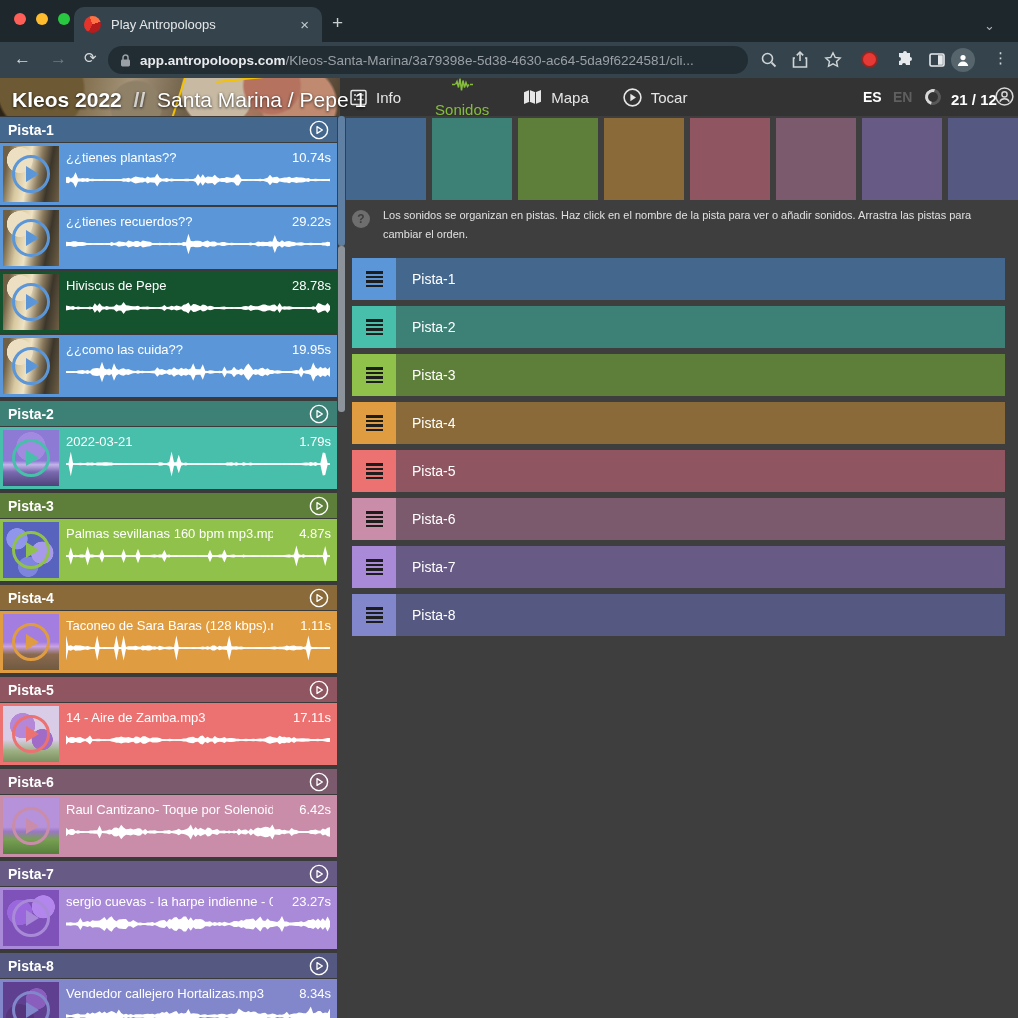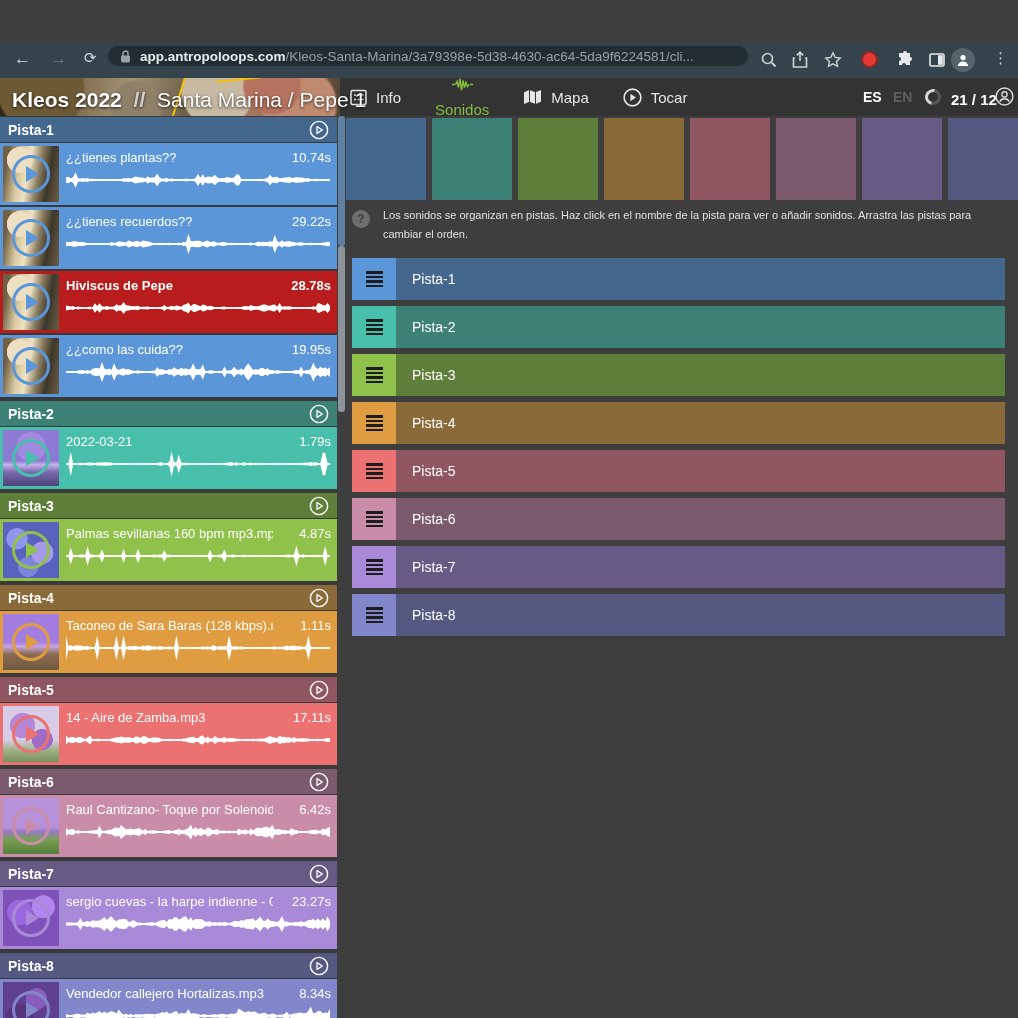--- a/index.html
+++ b/index.html
@@ -16,21 +16,21 @@
   .favicon { width:17px; height:17px; border-radius:50%; margin-right:10px;
              background:conic-gradient(from 210deg,#e5332a 0 130deg,#ff7043 130deg 220deg,#b71c1c 220deg 360deg); }
   .tab-title { color:#e4e7e9; font-size:13px; flex:1; white-space:nowrap; overflow:hidden; }
   .tab-close { color:#c3c9cc; font-size:15px; cursor:default; padding:0 3px; }
   .newtab { position:absolute; left:332px; top:13px; color:#c9ced1; font-size:19px; line-height:19px; }
   .tab-chevron { position:absolute; left:984px; top:18px; color:#aeb4b8; font-size:13px; }
 
   .toolbar { position:absolute; left:0; top:42px; width:1018px; height:36px; background:#35444c; }
   .nav-arrow { position:absolute; top:7px; font-size:17px; color:#d7dadc; }
   .arr-back{ left:14px; } .arr-fwd{ left:50px; color:#6f7a80; } .arr-reload{ left:84px; font-size:15px; }
-  .urlpill { position:absolute; left:108px; top:46px; width:640px; height:20px; border-radius:14px;
+  .urlpill { position:absolute; left:108px; top:46px; width:640px; height:28px; border-radius:14px;
              background:#222d33; display:flex; align-items:center; padding:0 12px; }
   .lock { margin-right:9px; }
   .url-domain { color:#e8eaed; font-size:13.5px; font-weight:bold; }
   .url-path { color:#9aa0a6; font-size:13.5px; white-space:nowrap; overflow:hidden; }
   .tb-ic { position:absolute; top:51px; width:18px; height:18px; color:#cfd4d6; }
   .rec-dot { position:absolute; left:861px; top:51px; width:17px; height:17px; border-radius:50%;
              background:#e53935; border:2px solid #8e2723; }
   .avatar-c { position:absolute; left:951px; top:48px; width:24px; height:24px; border-radius:50%; background:#56646c;
               display:flex; align-items:center; justify-content:center; }
   .kebab { position:absolute; left:993px; top:49px; color:#cfd4d6; font-size:15px; letter-spacing:0; }
@@ -117,20 +117,32 @@
   .row-body { flex:1; display:flex; align-items:center; padding-left:16px; }
   .row-label { color:#fff; font-size:14px; }
 
   svg { display:block; }
 </style>
 </head>
 <body>
 
 <div id="stage">
 
+  <div class="tabstrip">
+    <span class="traffic t-red"></span>
+    <span class="traffic t-yellow"></span>
+    <span class="traffic t-green"></span>
+    <div class="tab">
+      <span class="favicon"></span>
+      <span class="tab-title">Play Antropoloops</span>
+      <span class="tab-close">×</span>
+    </div>
+    <span class="newtab">+</span>
+    <span class="tab-chevron">⌄</span>
+  </div>
 
   <div class="toolbar">
     <span class="nav-arrow arr-back">←</span>
     <span class="nav-arrow arr-fwd">→</span>
     <span class="nav-arrow arr-reload">⟳</span>
   </div>
   <div class="urlpill">
     <svg class="lock" width="11" height="13" viewBox="0 0 11 13">
       <rect x="1" y="5.5" width="9" height="7" rx="1.4" fill="#9aa0a6"></rect>
       <path d="M3 6 V3.6 a2.5 2.5 0 0 1 5 0 V6" fill="none" stroke="#9aa0a6" stroke-width="1.5"></path>
@@ -259,21 +271,21 @@
           </div>
           <span class="clip-name">¿¿tienes recuerdos??</span>
           <span class="clip-dur">29.22s</span>
           <span class="clip-wave">
             <svg width="264" height="26" viewBox="0 0 264 26">
               <rect x="0" y="12.2" width="264" height="1.6" fill="#fff"></rect>
               <path d="M0 13 L0.0 10.7 L2.4 11.0 L4.8 10.9 L7.2 10.2 L9.6 10.2 L12.0 10.9 L14.4 10.9 L16.8 10.9 L19.2 11.5 L21.6 12.2 L24.0 12.0 L26.4 12.4 L28.8 12.4 L31.2 12.2 L33.6 12.3 L36.0 11.9 L38.4 12.5 L40.8 12.1 L43.2 12.2 L45.6 11.0 L48.0 12.1 L50.4 11.5 L52.8 10.2 L55.2 10.7 L57.6 11.0 L60.0 11.5 L62.4 9.5 L64.8 10.3 L67.2 11.1 L69.6 10.0 L72.0 9.9 L74.4 11.2 L76.8 9.6 L79.2 10.0 L81.6 10.6 L84.0 10.8 L86.4 11.9 L88.8 12.1 L91.2 12.2 L93.6 11.8 L96.0 12.0 L98.4 12.2 L100.8 12.2 L103.2 11.8 L105.6 12.0 L108.0 12.1 L110.4 12.1 L112.8 11.7 L115.2 12.1 L117.6 11.0 L120.0 11.2 L122.4 2.7 L124.8 10.0 L127.2 10.2 L129.6 9.7 L132.0 9.8 L134.4 10.0 L136.8 11.2 L139.2 10.2 L141.6 9.4 L144.0 11.0 L146.4 10.6 L148.8 10.4 L151.2 11.8 L153.6 11.7 L156.0 10.9 L158.4 11.0 L160.8 11.7 L163.2 12.1 L165.6 11.8 L168.0 12.0 L170.4 12.2 L172.8 12.2 L175.2 12.1 L177.6 12.1 L180.0 11.9 L182.4 12.0 L184.8 11.5 L187.2 12.3 L189.6 11.7 L192.0 10.6 L194.4 11.1 L196.8 10.7 L199.2 10.9 L201.6 10.9 L204.0 10.3 L206.4 10.8 L208.8 4.0 L211.2 10.1 L213.6 11.3 L216.0 9.3 L218.4 11.0 L220.8 10.2 L223.2 10.0 L225.6 10.8 L228.0 11.1 L230.4 11.8 L232.8 11.5 L235.2 11.3 L237.6 11.8 L240.0 12.4 L242.4 12.0 L244.8 11.8 L247.2 11.9 L249.6 12.1 L252.0 11.9 L254.4 12.2 L256.8 11.6 L259.2 11.5 L261.6 10.8 L264.0 11.2 L264.0 14.8 L261.6 15.2 L259.2 14.5 L256.8 14.4 L254.4 13.8 L252.0 14.1 L249.6 13.9 L247.2 14.1 L244.8 14.2 L242.4 14.0 L240.0 13.6 L237.6 14.2 L235.2 14.7 L232.8 14.5 L230.4 14.2 L228.0 14.9 L225.6 15.2 L223.2 16.0 L220.8 15.8 L218.4 15.0 L216.0 16.7 L213.6 14.7 L211.2 15.9 L208.8 22.0 L206.4 15.2 L204.0 15.7 L201.6 15.1 L199.2 15.1 L196.8 15.3 L194.4 14.9 L192.0 15.4 L189.6 14.3 L187.2 13.7 L184.8 14.5 L182.4 14.0 L180.0 14.1 L177.6 13.9 L175.2 13.9 L172.8 13.8 L170.4 13.8 L168.0 14.0 L165.6 14.2 L163.2 13.9 L160.8 14.3 L158.4 15.0 L156.0 15.1 L153.6 14.3 L151.2 14.2 L148.8 15.6 L146.4 15.4 L144.0 15.0 L141.6 16.6 L139.2 15.8 L136.8 14.8 L134.4 16.0 L132.0 16.2 L129.6 16.3 L127.2 15.8 L124.8 16.0 L122.4 23.3 L120.0 14.8 L117.6 15.0 L115.2 13.9 L112.8 14.3 L110.4 13.9 L108.0 13.9 L105.6 14.0 L103.2 14.2 L100.8 13.8 L98.4 13.8 L96.0 14.0 L93.6 14.2 L91.2 13.8 L88.8 13.9 L86.4 14.1 L84.0 15.2 L81.6 15.4 L79.2 16.0 L76.8 16.4 L74.4 14.8 L72.0 16.1 L69.6 16.0 L67.2 14.9 L64.8 15.7 L62.4 16.5 L60.0 14.5 L57.6 15.0 L55.2 15.3 L52.8 15.8 L50.4 14.5 L48.0 13.9 L45.6 15.0 L43.2 13.8 L40.8 13.9 L38.4 13.5 L36.0 14.1 L33.6 13.7 L31.2 13.8 L28.8 13.6 L26.4 13.6 L24.0 14.0 L21.6 13.8 L19.2 14.5 L16.8 15.1 L14.4 15.1 L12.0 15.1 L9.6 15.8 L7.2 15.8 L4.8 15.1 L2.4 15.0 L0.0 15.3 Z" fill="#fff"></path>
             </svg>
           </span>
         </div>
-        <div class="clip" style="background: #b91c1c; font-weight: bold;">
+        <div class="clip" style="background: #14532d;">
           <div class="thumb th0">
             <span class="clip-play" style="border-color:#5b97d8">
               <span class="tri" style="border-left-color:#5b97d8"></span>
             </span>
           </div>
           <span class="clip-name">Hiviscus de Pepe</span>
           <span class="clip-dur">28.78s</span>
           <span class="clip-wave">
             <svg width="264" height="26" viewBox="0 0 264 26">
               <rect x="0" y="12.2" width="264" height="1.6" fill="#fff"></rect>

